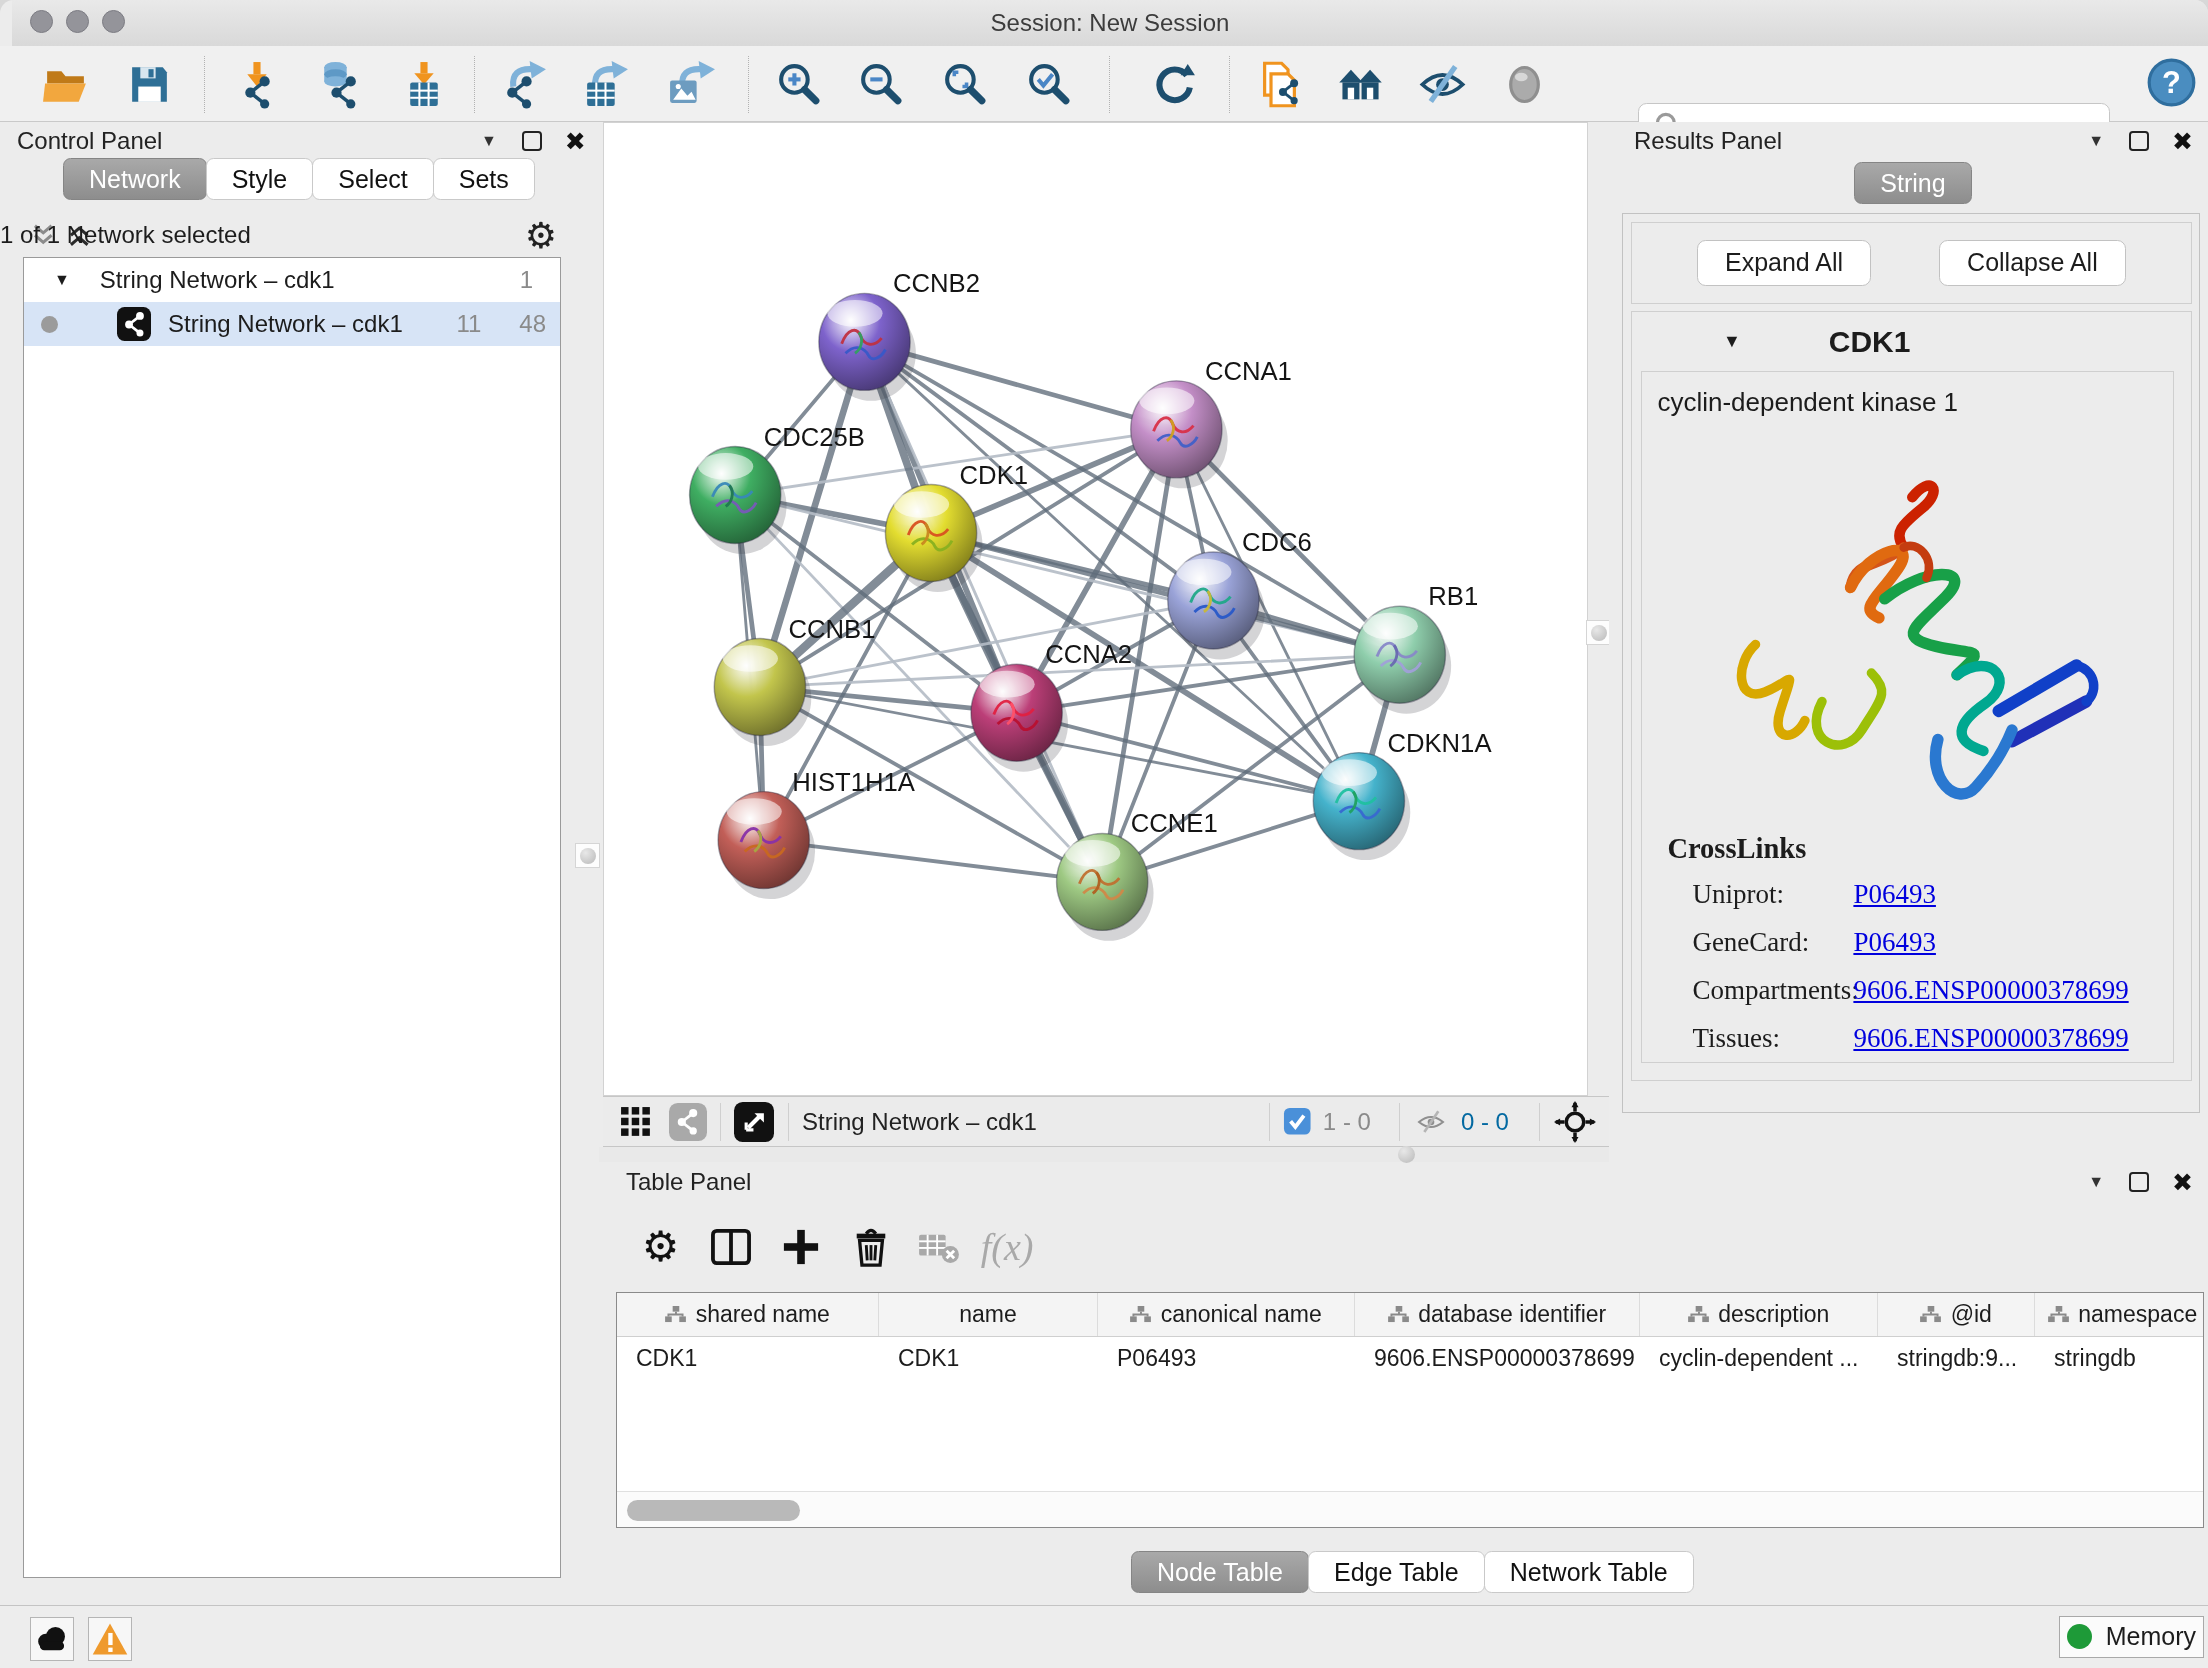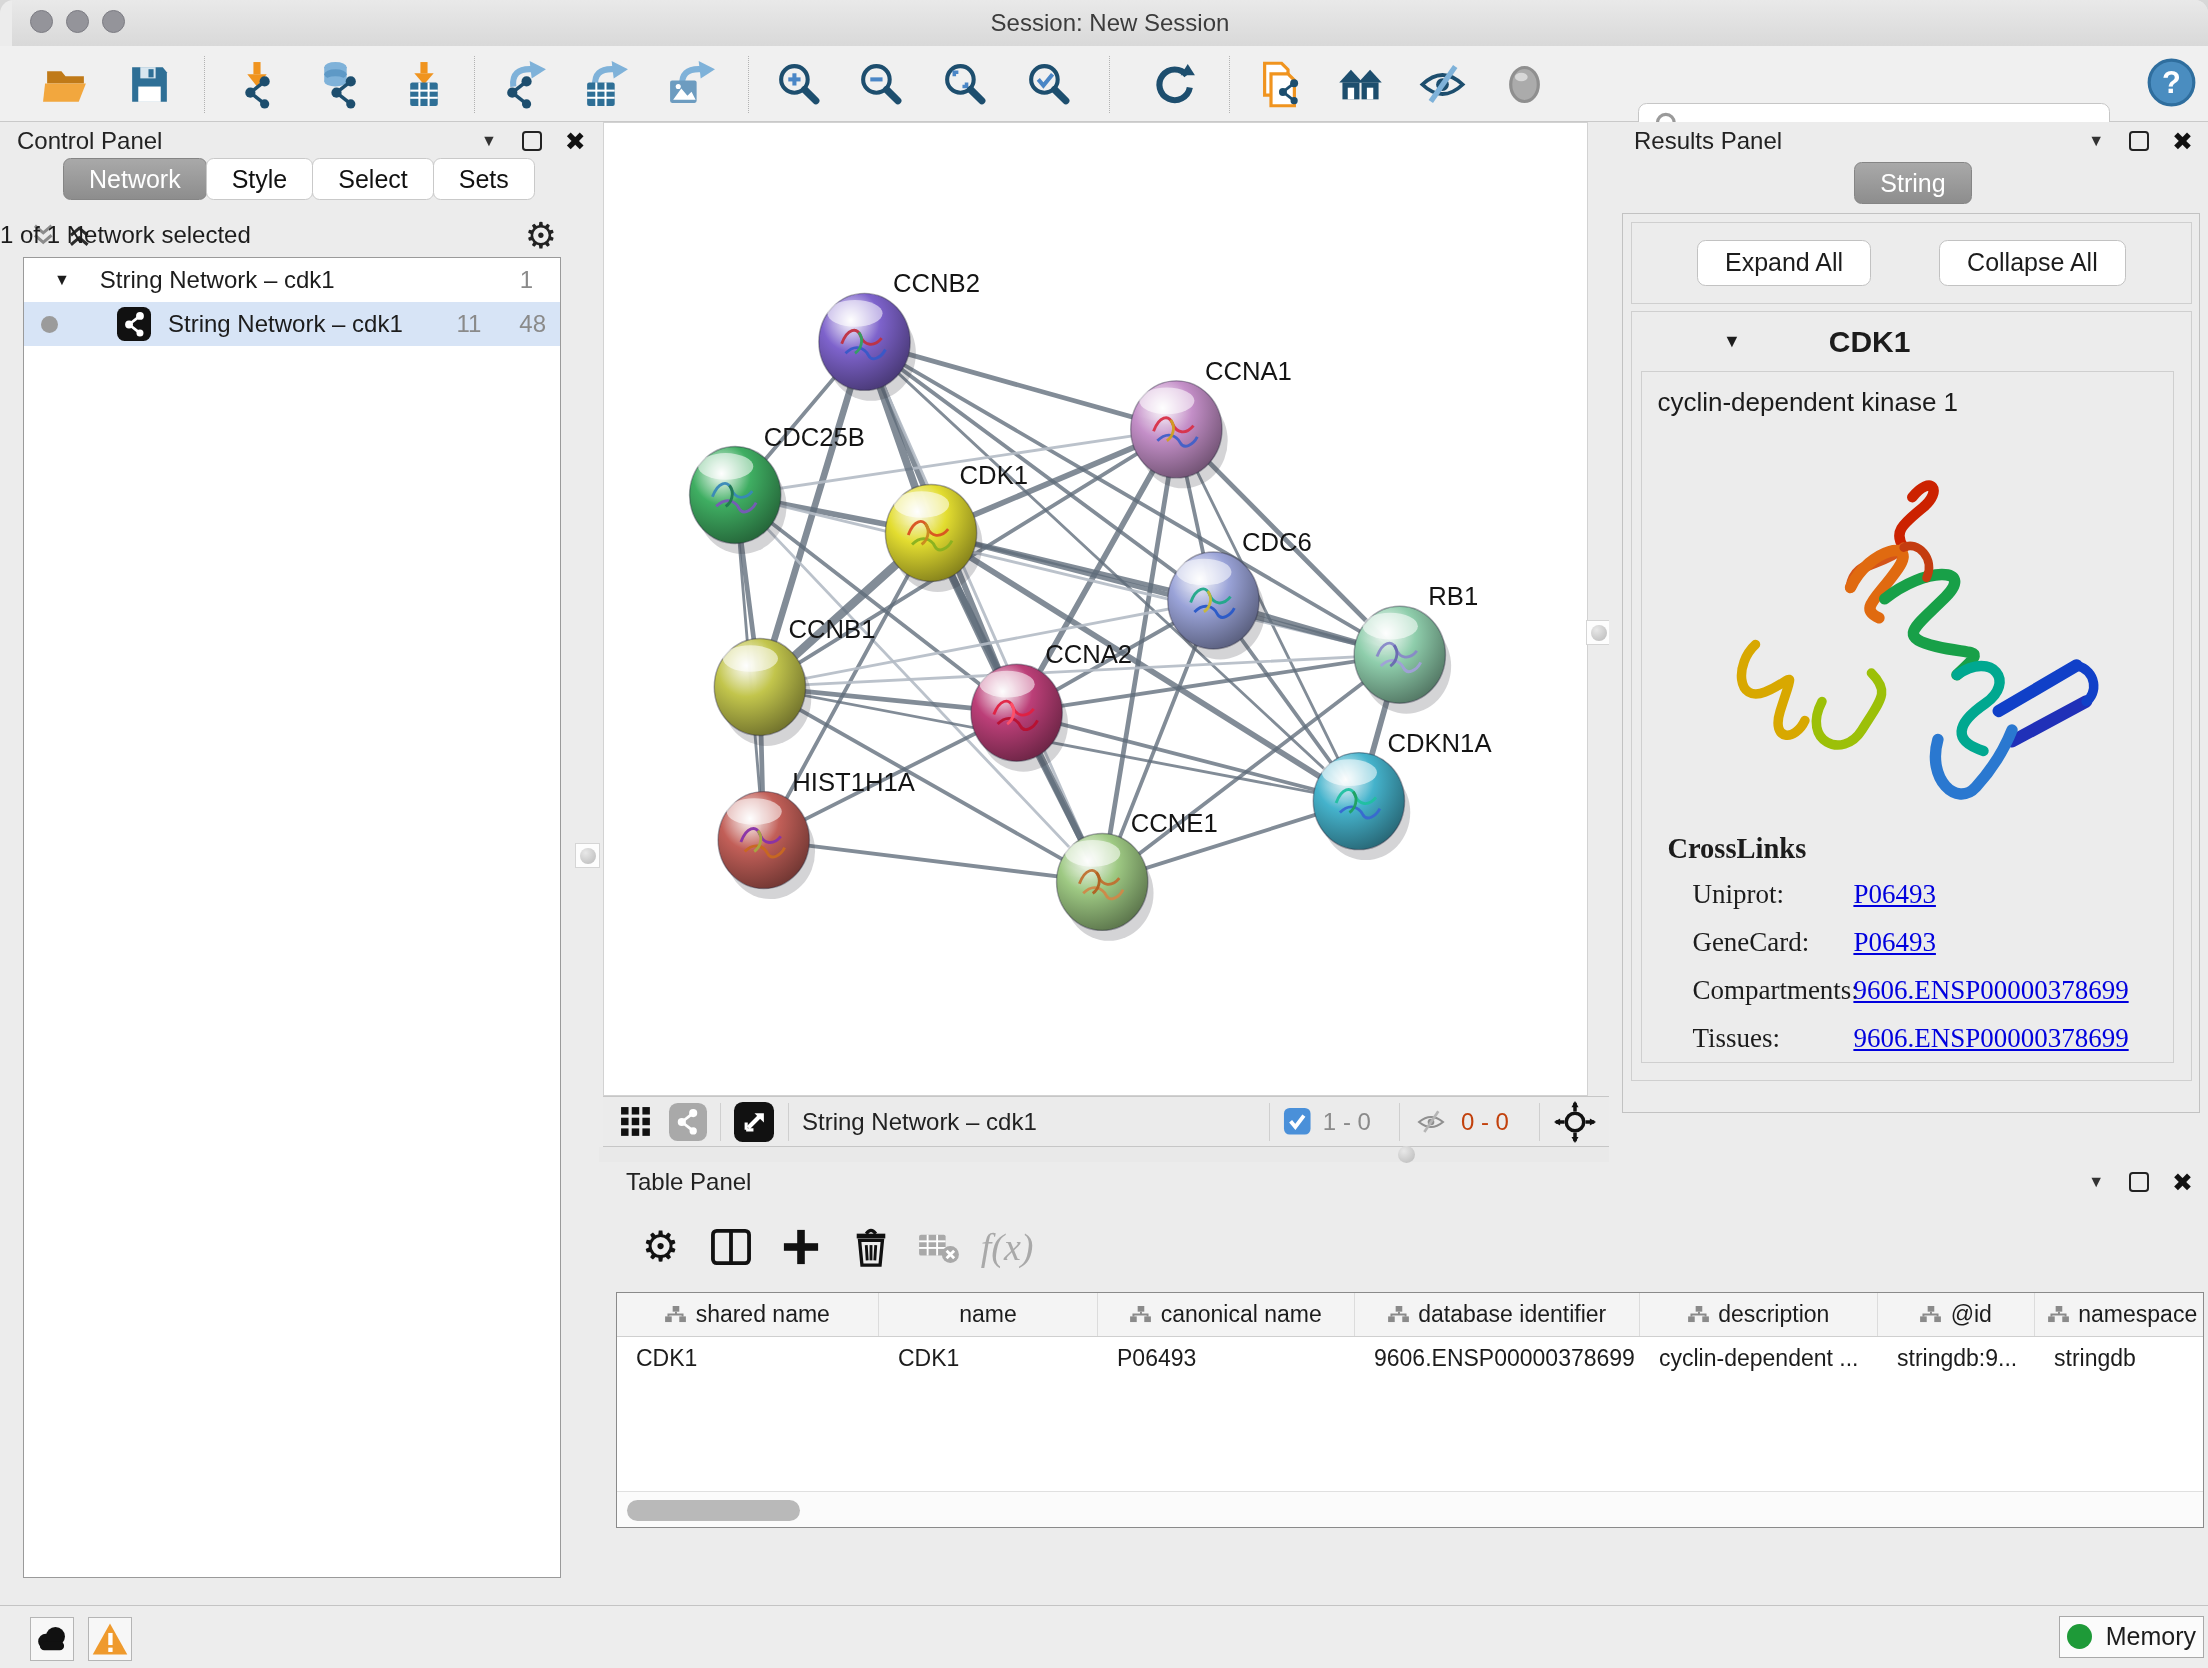--- a/index.html
+++ b/index.html
@@ -578,21 +578,21 @@
           <rect x="1" y="1" width="28" height="28" rx="6" fill="#4a90d9"></rect>
           <path d="M8 15 l5 6 l9 -12" fill="none" stroke="#fff" stroke-width="4"></path>
         </svg>
       <span style="font-size:24px;color:#8a8a8a;margin:0 15px 0 11.4px">1 - 0</span>
       <span class="nt-sep"></span>
       <svg width="36" height="32" viewBox="0 0 48 48">
           <path d="M6 24 Q24 9 42 24 Q24 39 6 24 Z" fill="none" stroke="#8f8f8f" stroke-width="3"></path>
           <circle cx="24" cy="24" r="5" fill="#8f8f8f"></circle>
           <line x1="14" y1="39" x2="35" y2="8" stroke="#b5b5b5" stroke-width="4"></line>
         </svg>
-      <span style="font-size:24px;color:#c2410c;margin:0 17px 0 11.4px">0 - 0</span>
+      <span style="font-size:24px;color:#0369a1;margin:0 17px 0 11.4px">0 - 0</span>
       <span class="nt-sep"></span>
       <svg width="42" height="42" viewBox="0 0 48 48" style="margin-right:13.3px">
           <circle cx="24" cy="24" r="10" fill="none" stroke="#111" stroke-width="4"></circle>
           <g stroke="#111" stroke-width="4">
             <line x1="24" y1="2" x2="24" y2="12"></line>
             <line x1="24" y1="36" x2="24" y2="46"></line>
             <line x1="2" y1="24" x2="12" y2="24"></line>
             <line x1="36" y1="24" x2="46" y2="24"></line>
           </g>
           <polygon points="24,0 20,7 28,7" fill="#111"></polygon>
@@ -771,20 +771,21 @@
               <div class="td" style="width: 285px;">9606.ENSP00000378699</div>
               <div class="td" style="width: 238px;">cyclin-dependent ...</div>
               <div class="td" style="width: 157px;">stringdb:9...</div>
               <div class="td" style="width: 176px;">stringdb</div>
             </div>
           </div>
         <div class="tbl-hscroll">
           <div class="hthumb"></div>
         </div>
       </div>
+      <div class="tbl-tabs" id="tbl-tabs"><span class="tab active">Node Table</span><span class="tab">Edge Table</span><span class="tab">Network Table</span></div>
     </div>
   </div>
 
   <div class="statusbar">
     <span class="sb-btn" style="left:29.5px">
       <svg width="38" height="32" viewBox="0 0 44 36">
           <circle cx="15" cy="21" r="9" fill="#111"></circle>
           <circle cx="26" cy="15" r="11" fill="#111"></circle>
           <rect x="8" y="21" width="28" height="10" rx="5" fill="#111"></rect>
         </svg>

